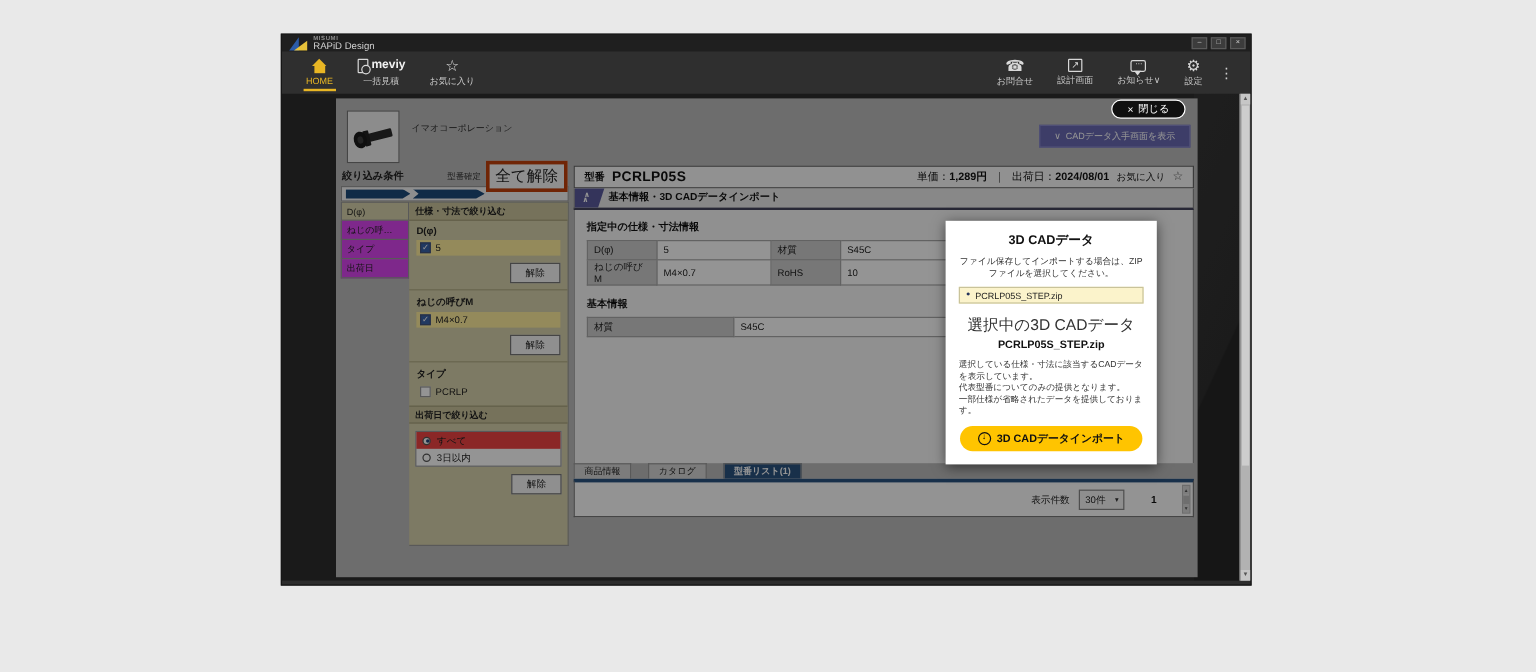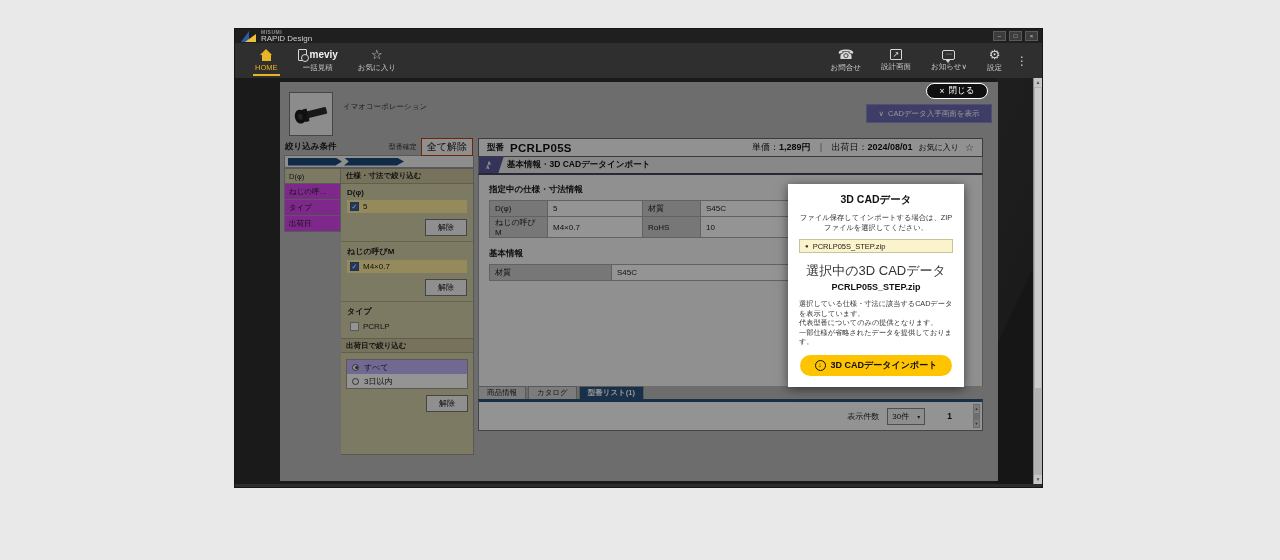--- a/index.html
+++ b/index.html
@@ -54,26 +54,26 @@
   .thumb { width:44px; height:44px; background:#f2f2f2; border:1px solid #777; display:flex; align-items:center; justify-content:center; }
   .prod-titles { margin-left:10px; padding-top:6px; }
   .prod-title { font-size:12px; font-weight:bold; color:#1a1a1a; }
   .prod-maker { font-size:7.5px; color:#333; margin-top:4px; }
 
   .cad-show-btn { position:absolute; left:586px; top:22px; width:126px; height:19px;
                   background:#6a6ab4; border:1px solid #8a8ace; color:#fff; font-size:7.5px;
                   display:flex; align-items:center; justify-content:center; gap:4px; cursor:pointer; }
 
   
-  .body-row { display:flex; padding:0 15px 0 4px; }
+  .body-row { display:flex; padding:0 3px 0 4px; }
   .filter-panel { width:190px; margin-right:4px; }
   .f-header { height:17px; display:flex; align-items:center; gap:4px; padding:0 1px; }
   .f-title { font-size:8.5px; font-weight:bold; color:#222; }
   .f-status { margin-left:auto; font-size:7px; color:#333; }
-  .btn-small { background:#f6f6f6; border:1px solid #c2410c; font-size:10px; color:#222; padding:1px 5px; cursor:pointer; }
+  .btn-small { background:#f6f6f6; border:3px solid #c2410c; font-size:13px; color:#222; padding:1px 5px; cursor:pointer; }
   .f-arrows { height:13px; background:#f5f5f5; border:1px solid #999; display:flex; align-items:center; gap:2px; padding:0 3px; }
   .arrow-seg { height:8px; width:54px; background:#1d4a7a; clip-path:polygon(0 0,88% 0,100% 50%,88% 100%,0 100%); }
   .arrow-seg.second { clip-path:polygon(0 0,88% 0,100% 50%,88% 100%,0 100%,8% 50%); width:60px; }
   .f-body { display:flex; height:287px; }
   .f-nav { width:57px; }
   .f-nav-cell { height:16px; background:#d946ef; border:1px solid #999; border-top:none; font-size:7.5px;
                 color:#222; display:flex; align-items:center; padding-left:4px; white-space:nowrap; overflow:hidden; cursor:pointer; }
   .f-nav-cell:first-child { border-top:1px solid #999; }
   .f-nav-cell.active { background:#d8d3ac; }
   .f-specs { flex:1; background:#d8d3ac; border:1px solid #999; border-left:none; display:flex; flex-direction:column; }
@@ -84,21 +84,21 @@
   .f-group-label { font-size:8px; font-weight:bold; color:#222; margin-bottom:3px; }
   .opt-row { display:flex; align-items:center; gap:4px; height:13px; padding:0 3px; font-size:8px; color:#222; cursor:pointer; }
   .opt-row.sel { background:#ffee9e; }
   .checkbox { width:9px; height:9px; border:1px solid #44537a; background:#3a62a8; color:#fff; font-size:7px;
               line-height:8px; text-align:center; }
   .checkbox.off { background:#fff; border:1px solid #999; color:transparent; }
   .clear-row { display:flex; justify-content:flex-end; margin-top:6px; }
   .btn-clear { background:#f6f6f6; border:1px solid #777; font-size:8px; color:#222; padding:2px 12px; cursor:pointer; }
   .radio-box { margin:6px 5px 0 5px; border:1px solid #999; background:#fff; }
   .radio-row { display:flex; align-items:center; gap:5px; height:14px; padding:0 5px; font-size:8px; color:#222; cursor:pointer; }
-  .radio-row.sel { background:#c4b5fd; }
+  .radio-row.sel { background:#ef4444; }
   .radio { width:7px; height:7px; border:1px solid #555; border-radius:50%; background:#fff; position:relative; }
   .radio.on::after { content:""; position:absolute; left:1.5px; top:1.5px; width:3px; height:3px; border-radius:50%; background:#23407c; }
 
   
   .main-area { flex:1; display:flex; flex-direction:column; }
   .pn-bar { height:19px; background:#fafafa; border:1px solid #666; display:flex; align-items:center; padding:0 8px; gap:6px; }
   .pn-label { font-size:8.5px; font-weight:bold; color:#111; }
   .pn-value { font-size:11.5px; font-weight:bold; color:#111; letter-spacing:.3px; }
   .pn-right { margin-left:auto; display:flex; align-items:center; gap:6px; font-size:9px; color:#111; }
   .pn-bold { font-weight:bold; }
@@ -115,21 +115,21 @@
   .blk-title { font-size:8.5px; font-weight:bold; color:#111; margin-bottom:4px; }
   table.spec { border-collapse:collapse; margin-bottom:10px; }
   table.spec td { border:1px solid #aaa; height:16px; font-size:8px; color:#222; padding:0 5px; }
   td.lbl { background:#cdcdcd; width:58px; }
   td.val { background:#fff; width:95px; }
   td.lbl2 { background:#cdcdcd; width:122px; }
   td.val2 { background:#fff; width:180px; }
 
   .tabs-row { display:flex; align-items:flex-end; height:13px; }
   .tab { font-size:7.5px; padding:1px 8px 1px 8px; background:#d6d6d6; border:1px solid #999; border-bottom:none;
-         color:#222; margin-right:2px; cursor:pointer; }
+         color:#222; margin-right:14px; cursor:pointer; }
   .tab.active { background:#2a5380; color:#fff; font-weight:bold; }
   .tab-panel { height:32px; background:#fdfdfd; border:1px solid #777; border-top:3px solid #2a5380; position:relative;
                display:flex; align-items:center; justify-content:flex-end; padding-right:30px; gap:8px; }
   .pager-label { font-size:8px; color:#222; }
   .select-box { border:1px solid #888; background:#f4f4f4; display:flex; align-items:center; gap:8px;
                 font-size:8px; color:#222; padding:2px 4px; cursor:pointer; }
   .select-box .dd { font-size:6px; color:#333; }
   .page-num { font-size:8.5px; font-weight:bold; color:#111; margin-left:14px; }
   .mini-scroll { position:absolute; right:2px; top:2px; bottom:2px; width:7px; background:#e9e9e9; border:1px solid #bbb; }
   .mini-arrow { height:7px; background:#d7d7d7; color:#555; font-size:4px; line-height:7px; text-align:center; }

